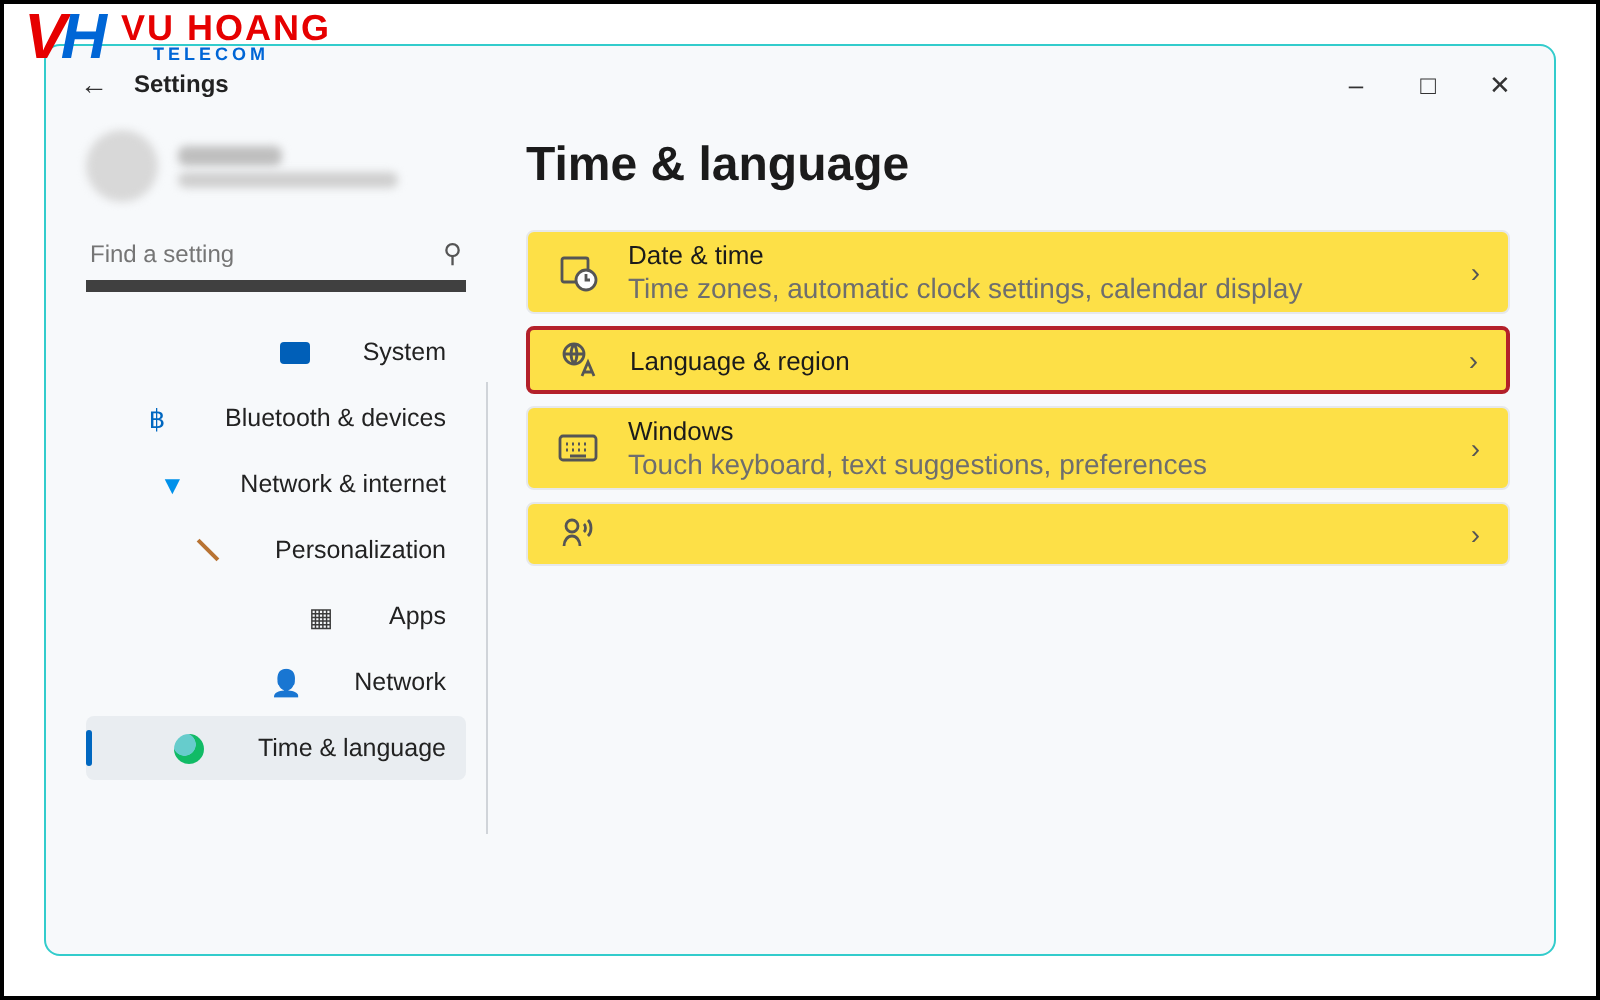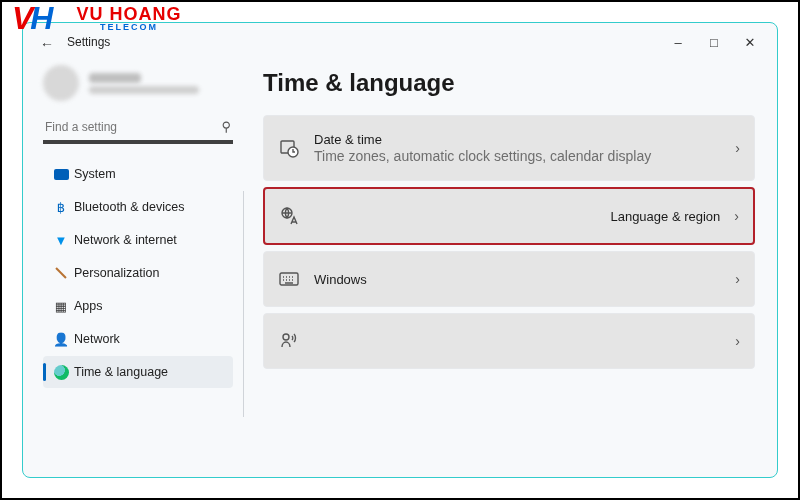--- a/index.html
+++ b/index.html
@@ -1,59 +1,59 @@
 <!DOCTYPE html>
 <html><head>
 <meta charset="utf-8">
 <style>
   * { box-sizing: border-box; margin: 0; padding: 0; font-family: "Segoe UI", Arial, sans-serif; }
   body { width: 800px; height: 500px; background: #fff; position: relative; border: 2px solid #000; }
-  .watermark { position: absolute; top: -2px; left: 10px; z-index: 10; display: flex; align-items: center; gap: 22px; }
+  .watermark { position: absolute; top: -2px; left: 10px; z-index: 10; display: flex; align-items: center; gap: 6px; }
   .watermark .logo { display: flex; align-items: center; }
   .watermark .vh { font-size: 32px; font-weight: 900; font-style: italic; letter-spacing: -3px; }
   .watermark .v { color: #e60000; }
   .watermark .h { color: #0066d6; }
-  .watermark .brand { display: flex; flex-direction: column; line-height: 1; margin-left: 4px; align-items: center; }
+  .watermark .brand { display: flex; flex-direction: column; line-height: 1; margin-left: 4px; }
   .watermark .brand-main { color: #e60000; font-weight: 800; font-size: 18px; letter-spacing: 1px; }
-  .watermark .brand-sub { color: #0066d6; font-size: 9px; letter-spacing: 2px; font-weight: 600; }
+  .watermark .brand-sub { color: #0066d6; font-size: 9px; letter-spacing: 2px; font-weight: 600; margin-left: 16px; }
   .window { position: absolute; top: 20px; left: 20px; right: 20px; bottom: 20px; border: 1px solid #3cc; border-radius: 8px; background: #f7f9fb; overflow: hidden; display: flex; flex-direction: column; }
   .titlebar { height: 38px; display: flex; align-items: center; padding: 0 10px; }
   .back-arrow { width: 28px; text-align: center; font-size: 14px; color: #333; cursor: pointer; }
-  .title { font-size: 12px; font-weight: 400; color: #222; margin-left: 6px; }
+  .title { font-size: 12px; font-weight: 700; color: #222; margin-left: 6px; }
   .win-controls { margin-left: auto; display: flex; gap: 22px; padding-right: 10px; }
   .win-controls span { font-size: 13px; color: #333; cursor: pointer; width: 14px; text-align: center; }
   .body { flex: 1; display: flex; overflow: hidden; }
   .sidebar { width: 220px; padding: 0 10px 10px 20px; display: flex; flex-direction: column; }
   .profile { display: flex; align-items: center; gap: 10px; padding: 4px 0 14px 0; }
   .avatar { width: 36px; height: 36px; border-radius: 50%; background: #d8d8d8; filter: blur(2px); }
   .pinfo { display: flex; flex-direction: column; gap: 3px; }
   .pname { width: 52px; height: 10px; background: #bfbfbf; border-radius: 4px; filter: blur(2px); }
   .pemail { width: 110px; height: 8px; background: #cfcfcf; border-radius: 4px; filter: blur(2px); }
-  .search { display: flex; align-items: center; border-bottom: 4px solid #404040; padding: 4px 2px 6px 2px; margin-bottom: 14px; }
+  .search { display: flex; align-items: center; border-bottom: 6px solid #404040; padding: 4px 2px 6px 2px; margin-bottom: 14px; }
   .search input { border: none; background: transparent; font-size: 12px; flex: 1; outline: none; color: #444; }
   .search .sicon { font-size: 13px; color: #555; }
   .nav { display: flex; flex-direction: column; gap: 1px; }
-  .nav-item { display: flex; align-items: center; gap: 5px; padding: 8px 10px; border-radius: 4px; font-size: 12.5px; color: #222; cursor: pointer; }
+  .nav-item { display: flex; align-items: center; gap: 26px; padding: 8px 10px; border-radius: 4px; font-size: 12.5px; color: #222; cursor: pointer; justify-content: flex-end; }
   .nav-item.active { background: #e9edf1; position: relative; }
   .nav-item.active::before { content:""; position:absolute; left:0; top:7px; bottom:7px; width:3px; background:#0067c0; border-radius:2px; }
   .nav-icon { width: 16px; height: 16px; display: inline-flex; align-items: center; justify-content: center; font-size: 13px; }
   .i-system { background:#005fb8; border-radius:2px; width:15px; height:11px; }
   .i-bt { color:#0067c0; }
   .i-net { color:#0091ea; }
   .i-pers { color:#b87333; transform: rotate(-45deg); }
   .i-pers::before { content:""; display:block; width:2px; height:14px; background:#b87333; }
   .i-apps { color:#3b3b3b; }
   .i-acc { color:#6b4f3a; }
   .i-time { width:15px; height:15px; border-radius:50%; background: radial-gradient(circle at 35% 35%, #6cc 0 40%, #1b6 42% 100%); }
   .content { flex: 1; padding: 6px 22px 0 12px; position: relative; }
   .divider { position: absolute; left: 0; top: 130px; bottom: 60px; width: 1px; background: #d0d4d9; }
   .page-title { font-size: 24px; font-weight: 600; color: #1b1b1b; margin: 2px 0 18px 8px; }
   .cards { display: flex; flex-direction: column; gap: 6px; margin-left: 8px; }
-  .card { background: #e5e5e5; border: 1px solid #e6e8eb; border-radius: 4px; padding: 16px 14px; display: flex; align-items: center; gap: 14px; cursor: pointer; }
-  .card.highlight { border: 2.5px solid #b3202a; text-align: right; }
+  .card { background: #fde047; border: 1px solid #e6e8eb; border-radius: 4px; padding: 4px 14px; display: flex; align-items: center; gap: 14px; cursor: pointer; }
+  .card.highlight { border: 2.5px solid #b3202a; }
   .card-icon { width: 22px; height: 22px; color: #4a4a4a; display:flex; align-items:center; justify-content:center; }
   .card-text { flex: 1; }
   .card-title { font-size: 13px; color: #1b1b1b; }
   .card-sub { font-size: 14px; color: #6e6e6e; margin-top: 1px; }
   .chev { color: #555; font-size: 14px; }
 </style>
 </head>
 <body>
 
 <div class="watermark">
@@ -163,20 +163,21 @@
 
         <div class="card">
           <span class="card-icon">
             <svg width="20" height="20" viewBox="0 0 20 14" fill="none" stroke="#555" stroke-width="1.4">
                 <rect x="1" y="1" width="18" height="12" rx="1.5"></rect>
                 <path d="M4 5h1M7 5h1M10 5h1M13 5h1M16 5h0M4 8h1M7 8h1M10 8h1M13 8h1M6 11h8"></path>
               </svg>
           </span>
           <div class="card-text">
             <div class="card-title">Windows</div>
+            <div class="card-sub">Touch keyboard, text suggestions, preferences</div>
           </div>
           <span class="chev">›</span>
         </div>
 
         <div class="card">
           <span class="card-icon">
             <svg width="20" height="20" viewBox="0 0 20 20" fill="none" stroke="#555" stroke-width="1.4">
                 <circle cx="7" cy="6" r="3"></circle>
                 <path d="M3 16c0-3 2-5 4-5s4 2 4 5"></path>
                 <path d="M13 5c1 1 1 3 0 4M15 3c2 2 2 6 0 8"></path>

